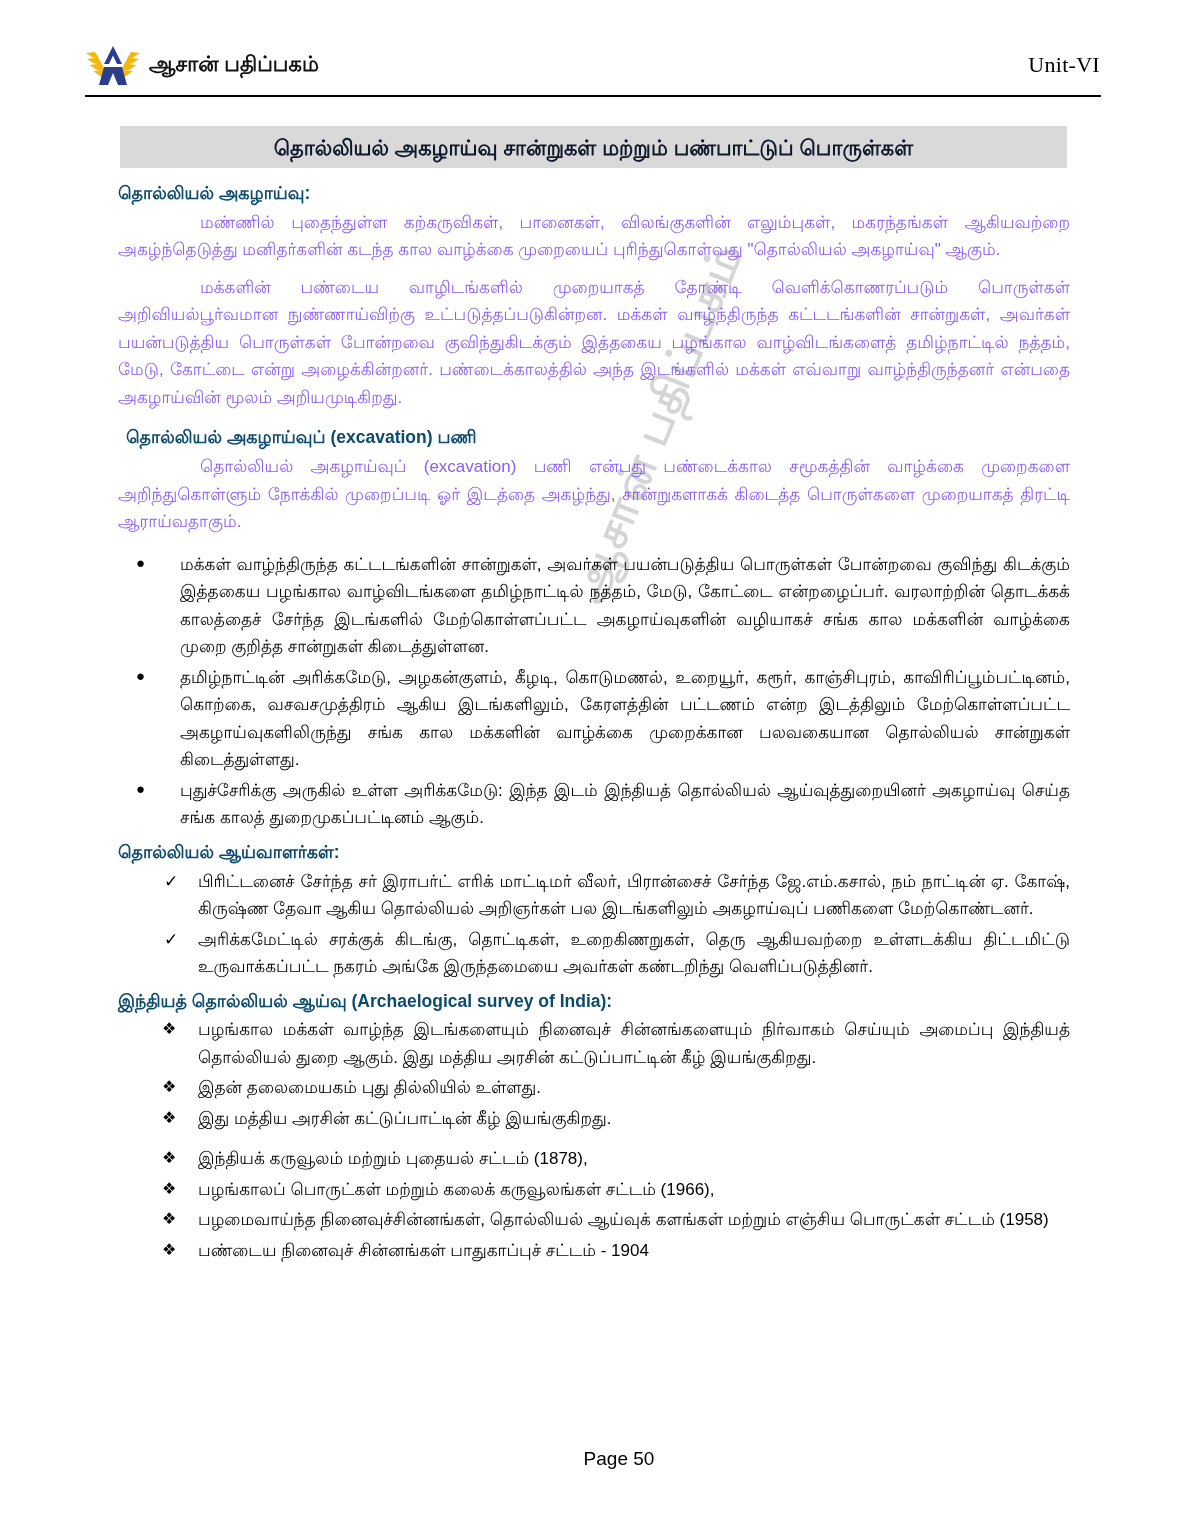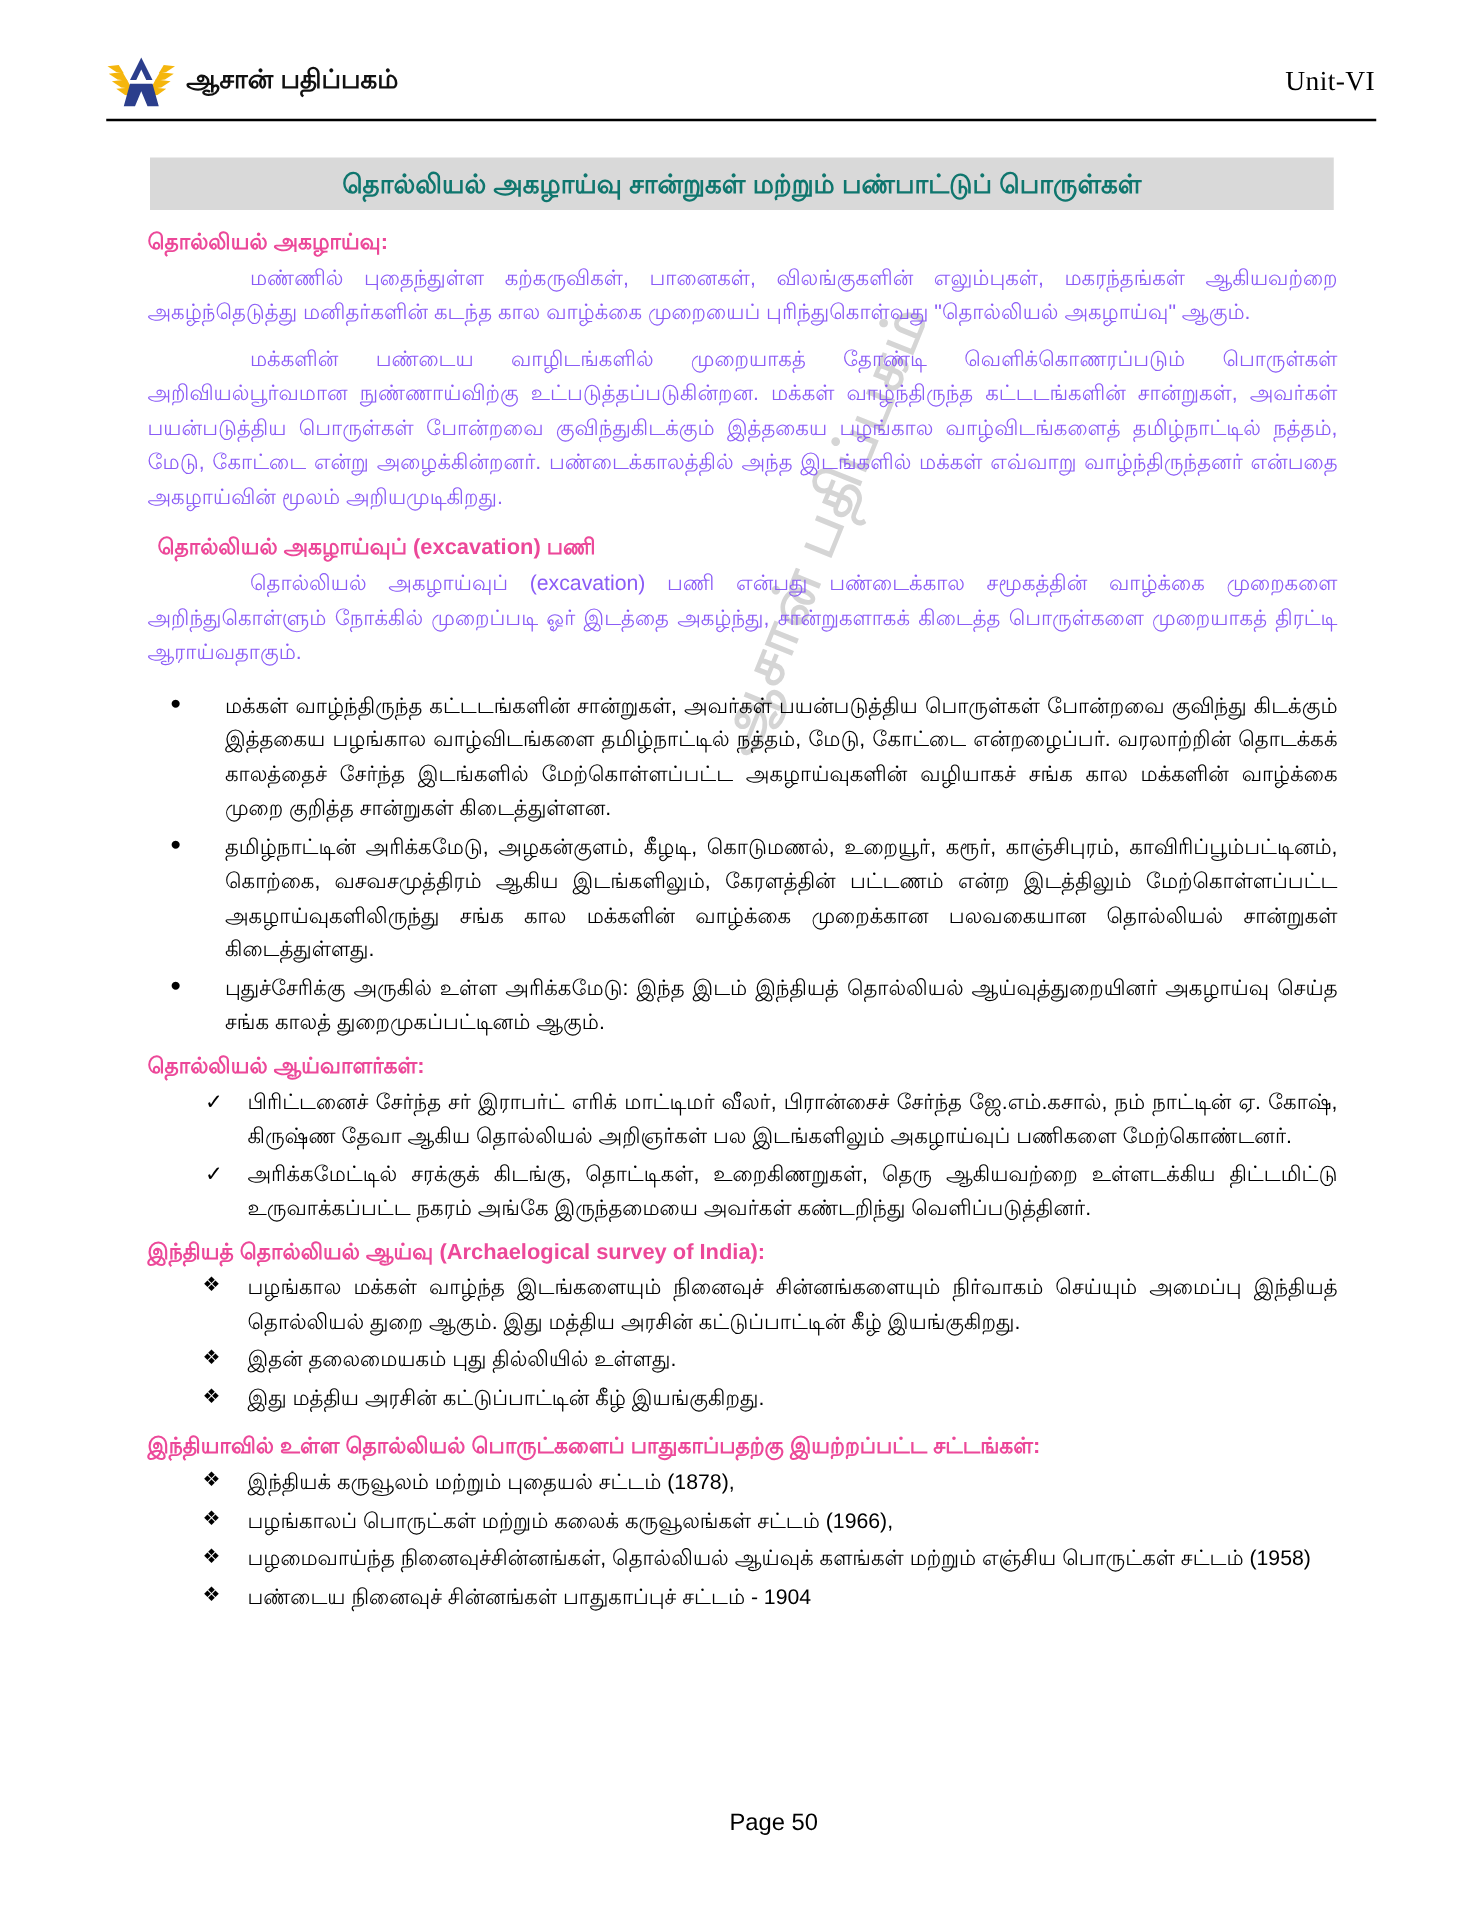--- a/index.html
+++ b/index.html
@@ -107,37 +107,37 @@
     width: 947px;
     height: 42px;
     background: #d9d9d9;
     display: flex;
     align-items: center;
     justify-content: center;
   }
   .title-banner-text {
     font-size: 21px;
     font-weight: 700;
-    color: #0f766e;
+    color: #0f172a;
     line-height: 1;
     text-align: center;
   }
 
   
   .body-col {
     position: absolute;
     left: 118px;
     top: 182px;
     width: 952px;
   }
 
   .sec-head {
     font-size: 17.5px;
     font-weight: 700;
-    color: #ec4899;
+    color: #0c4a6e;
     line-height: 1.35;
     margin: 0 0 3px 0;
   }
   .sec-head.indent {
     padding-left: 8px;
   }
 
   p.para {
     margin: 0 0 10px 0;
     font-size: 17px;
@@ -304,21 +304,20 @@
           <span class="txt">இதன் தலைமையகம் புது தில்லியில் உள்ளது.</span>
         </li>
         <li>
           <span class="marker">❖</span>
           <span class="txt">இது மத்திய அரசின் கட்டுப்பாட்டின் கீழ் இயங்குகிறது.</span>
         </li>
       </ul>
 
       <div class="spacer-sm"></div>
 
-      <div class="sec-head">இந்தியாவில் உள்ள தொல்லியல் பொருட்களைப் பாதுகாப்பதற்கு இயற்றப்பட்ட சட்டங்கள்:</div>
       <ul class="blist diamond">
         <li>
           <span class="marker">❖</span>
           <span class="txt">இந்தியக் கருவூலம் மற்றும் புதையல் சட்டம் (1878),</span>
         </li>
         <li>
           <span class="marker">❖</span>
           <span class="txt">பழங்காலப் பொருட்கள் மற்றும் கலைக் கருவூலங்கள் சட்டம் (1966),</span>
         </li>
         <li>

